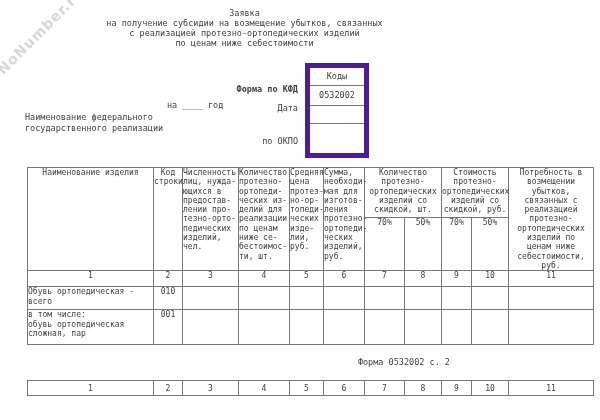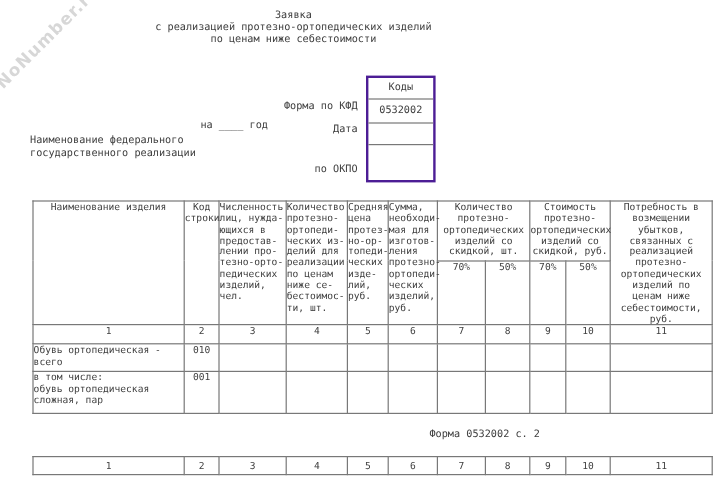--- a/index.html
+++ b/index.html
@@ -9,26 +9,26 @@
   .watermark{position:absolute;left:-6px;top:66px;transform:rotate(-45deg);transform-origin:0 0;
              font-family:"DejaVu Sans",sans-serif;font-size:14px;font-weight:bold;
              color:#d7d7d7;letter-spacing:1px;}
 
   .title{position:absolute;left:0;top:8px;width:415px;text-align:center;
          font-size:8.5px;line-height:10px;padding-left:37px;}
   .title div{white-space:nowrap;}
 
   .lbl{position:absolute;font-size:8.5px;line-height:10px;}
   .lbl-right{left:150px;width:148px;text-align:right;}
-  .lbl-form{top:84px;}
+  .lbl-form{top:84px;font-weight:bold;}
   .lbl-date{top:103px;}
   .lbl-okpo{top:136px;}
   .lbl-year{left:167px;top:100px;}
 
-  .codes-box{position:absolute;left:305px;top:63px;width:54px;border:2px solid #4c1d95;font-size:8.5px;}
+  .codes-box{position:absolute;left:305px;top:63px;width:54px;border:5px solid #4c1d95;font-size:8.5px;}
   .codes-cell{border-top:1px solid #787878;text-align:center;overflow:hidden;}
   .codes-cell:first-child{border-top:none;}
   .cc-h{height:17px;line-height:17px;}
   .cc-code{height:19px;line-height:19px;}
   .cc-date{height:17px;}
   .cc-okpo{height:29px;}
 
   .org{position:absolute;left:25px;top:112px;font-size:8.5px;line-height:10.5px;}
   .org div{white-space:nowrap;}
 
@@ -56,20 +56,21 @@
 </style>
 </head>
 <body>
 
 <div class="page">
 
   <div class="watermark">NoNumber.ru</div>
 
   <div class="title">
     <div>Заявка</div>
+    <div>на получение субсидии на возмещение убытков, связанных</div>
     <div>с реализацией протезно-ортопедических изделий</div>
     <div>по ценам ниже себестоимости</div>
   </div>
 
   <div class="lbl lbl-year">на ____ год</div>
   <div class="lbl lbl-right lbl-form">Форма по КФД</div>
   <div class="lbl lbl-right lbl-date">Дата</div>
   <div class="lbl lbl-right lbl-okpo">по ОКПО</div>
 
   <div class="codes-box">

